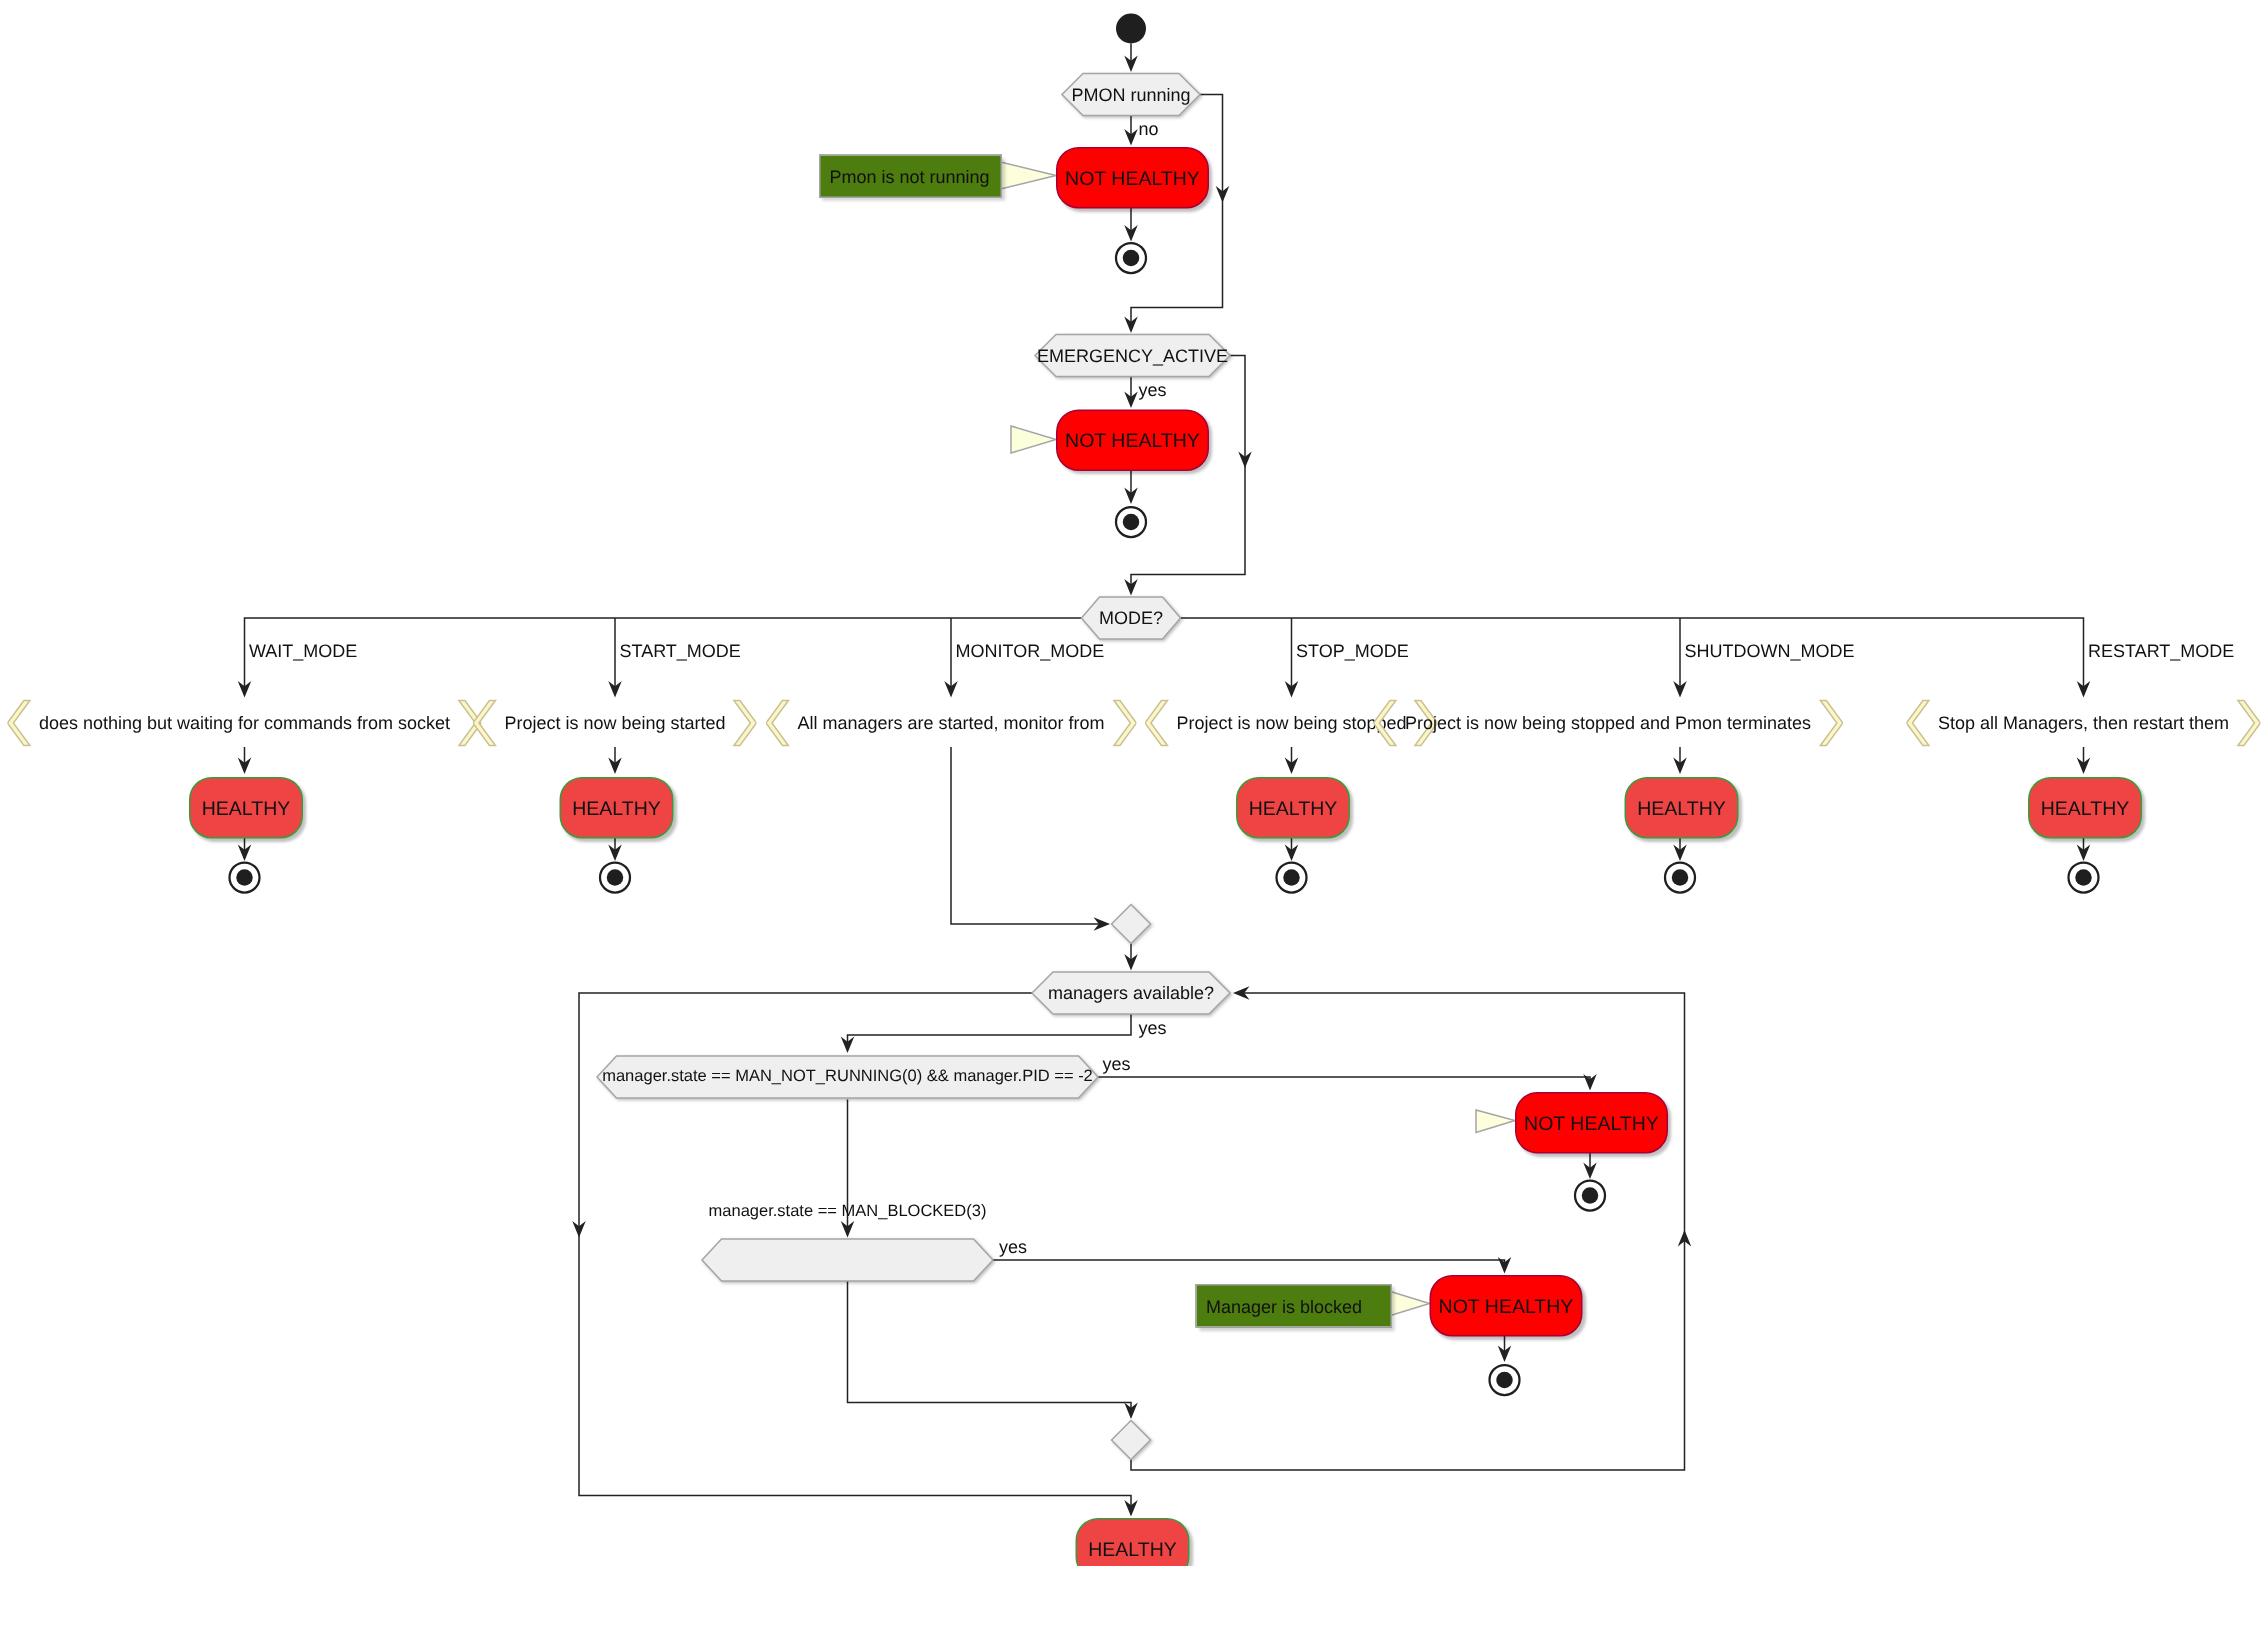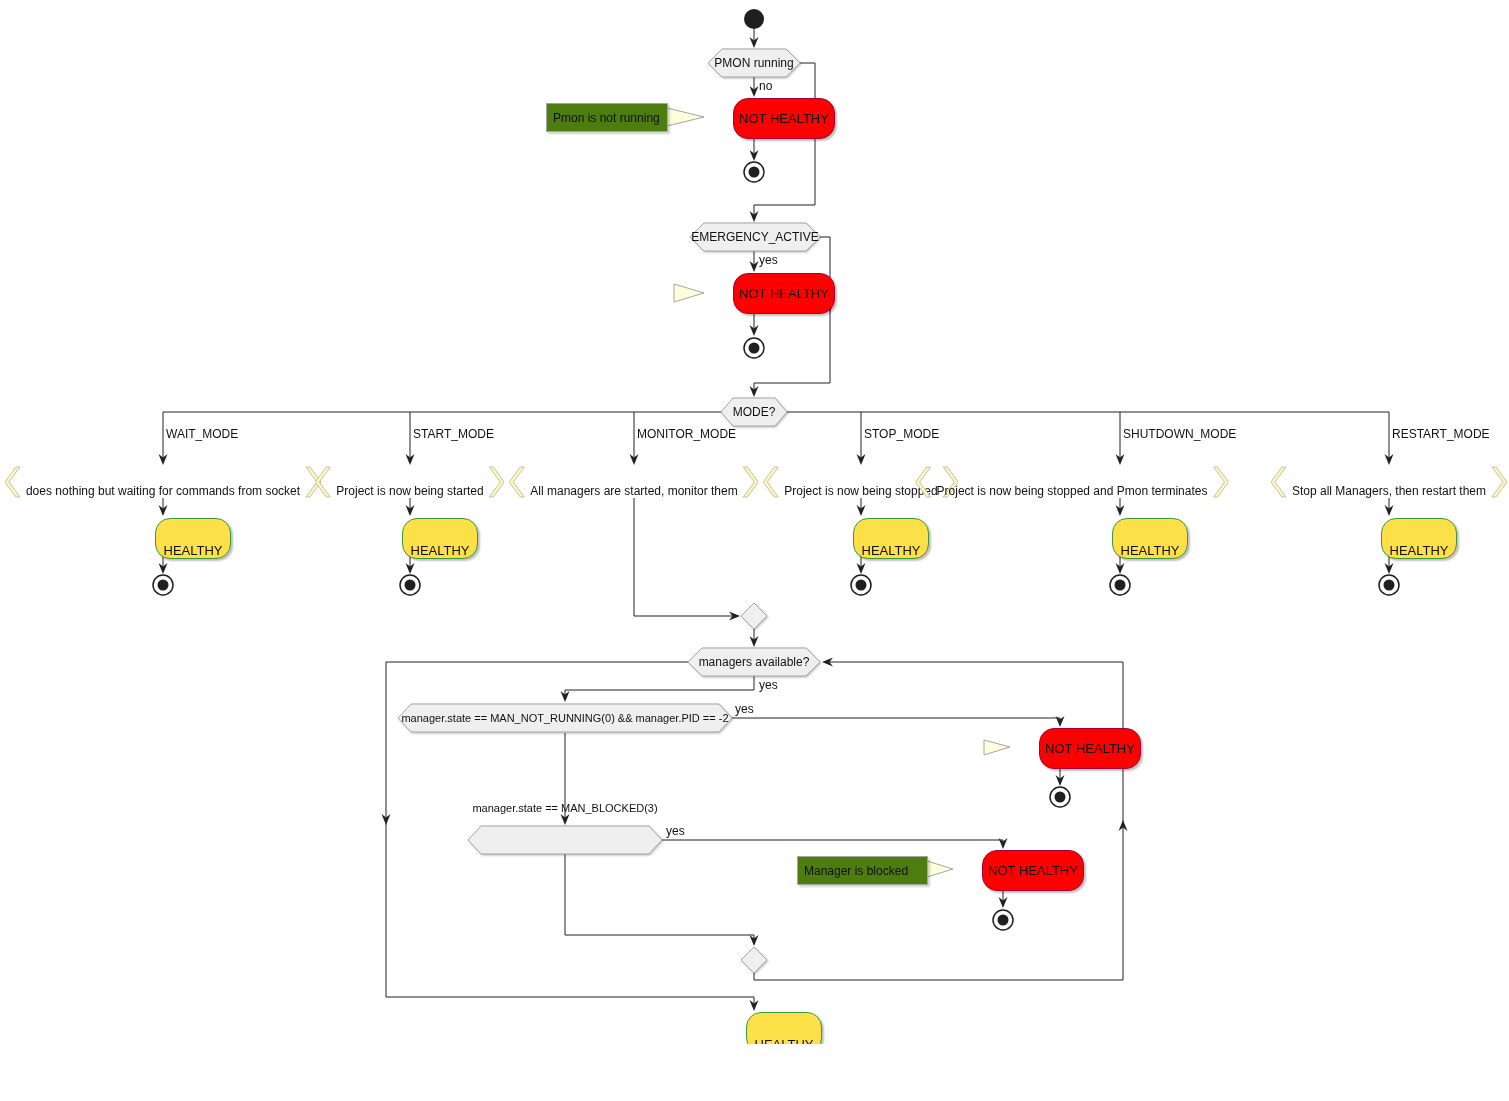--- a/index.html
+++ b/index.html
@@ -11,27 +11,27 @@
   .hex{fill:#EFEFEF;stroke:#A5A5A5;stroke-width:1;filter:drop-shadow(1.5px 1.5px 1px rgba(0,0,0,.25));}
   .dia{fill:#EFEFEF;stroke:#A5A5A5;stroke-width:1;filter:drop-shadow(1.5px 1.5px 1px rgba(0,0,0,.25));}
   .startc{fill:#1f1f1f;}
   .endo{fill:#fff;stroke:#1f1f1f;stroke-width:1.5;}
   .endi{fill:#1f1f1f;}
   .ptr{fill:#FDFEDC;stroke:#A5A5A5;stroke-width:1;}
   .cc{position:absolute;transform:translate(-50%,-50%);white-space:nowrap;font-size:12px;line-height:1;}
   .cc.small{font-size:11px;}
   .el{position:absolute;font-size:12px;line-height:1;white-space:nowrap;}
   .act{position:absolute;width:100px;height:39px;border-radius:15px;display:flex;align-items:center;
-       justify-content:center;font-size:13px;white-space:nowrap;box-shadow:2px 2px 2px rgba(0,0,0,.25);margin-left:29px;}
+       justify-content:center;font-size:13px;white-space:nowrap;box-shadow:2px 2px 2px rgba(0,0,0,.25);}
   .act.red{background:#FF0000;border:1.5px solid #A80036;}
-  .act.green{background:#fde047;border:1.5px solid #3C9A3C;width:74px;align-items:flex-end;}
+  .act.green{background:#ef4444;border:1.5px solid #3C9A3C;width:74px;}
   .note{position:absolute;height:29px;background:#4d7c0f;border:1px solid #A5A5A5;display:flex;
         align-items:center;padding:0 6px;font-size:12px;white-space:nowrap;box-sizing:border-box;
         box-shadow:2px 2px 2px rgba(0,0,0,.18);}
-  .signal{position:absolute;top:466px;transform:translateX(-50%);display:flex;align-items:flex-end;height:32px;}
+  .signal{position:absolute;top:466px;transform:translateX(-50%);display:flex;align-items:center;height:32px;}
   .sigtext{font-size:12px;white-space:nowrap;padding:0 5px;}
   .chevp{fill:#FBF6C8;stroke:#C9C193;stroke-width:1;}
 </style>
 </head>
 <body>
 
 <div class="canvas">
 
   <svg class="layer" width="1509" height="1101" viewBox="0 0 1509 1101">
     <defs>
@@ -210,21 +210,21 @@
       </svg>
     <span class="sigtext">Project is now being started</span>
     <svg class="chev" width="16" height="32" viewBox="0 0 16 32">
         <polygon class="chevp" points="1,1 12,16 1,31 5,31 16,16 5,1"></polygon>
       </svg>
   </div>
   <div class="signal" style="left:634px">
     <svg class="chev" width="16" height="32" viewBox="0 0 16 32">
         <polygon class="chevp" points="15,1 4,16 15,31 11,31 0,16 11,1"></polygon>
       </svg>
-    <span class="sigtext">All managers are started, monitor them</span>
+    <span class="sigtext">All managers are started, monitor from</span>
     <svg class="chev" width="16" height="32" viewBox="0 0 16 32">
         <polygon class="chevp" points="1,1 12,16 1,31 5,31 16,16 5,1"></polygon>
       </svg>
   </div>
   <div class="signal" style="left:861px">
     <svg class="chev" width="16" height="32" viewBox="0 0 16 32">
         <polygon class="chevp" points="15,1 4,16 15,31 11,31 0,16 11,1"></polygon>
       </svg>
     <span class="sigtext">Project is now being stopped</span>
     <svg class="chev" width="16" height="32" viewBox="0 0 16 32">

